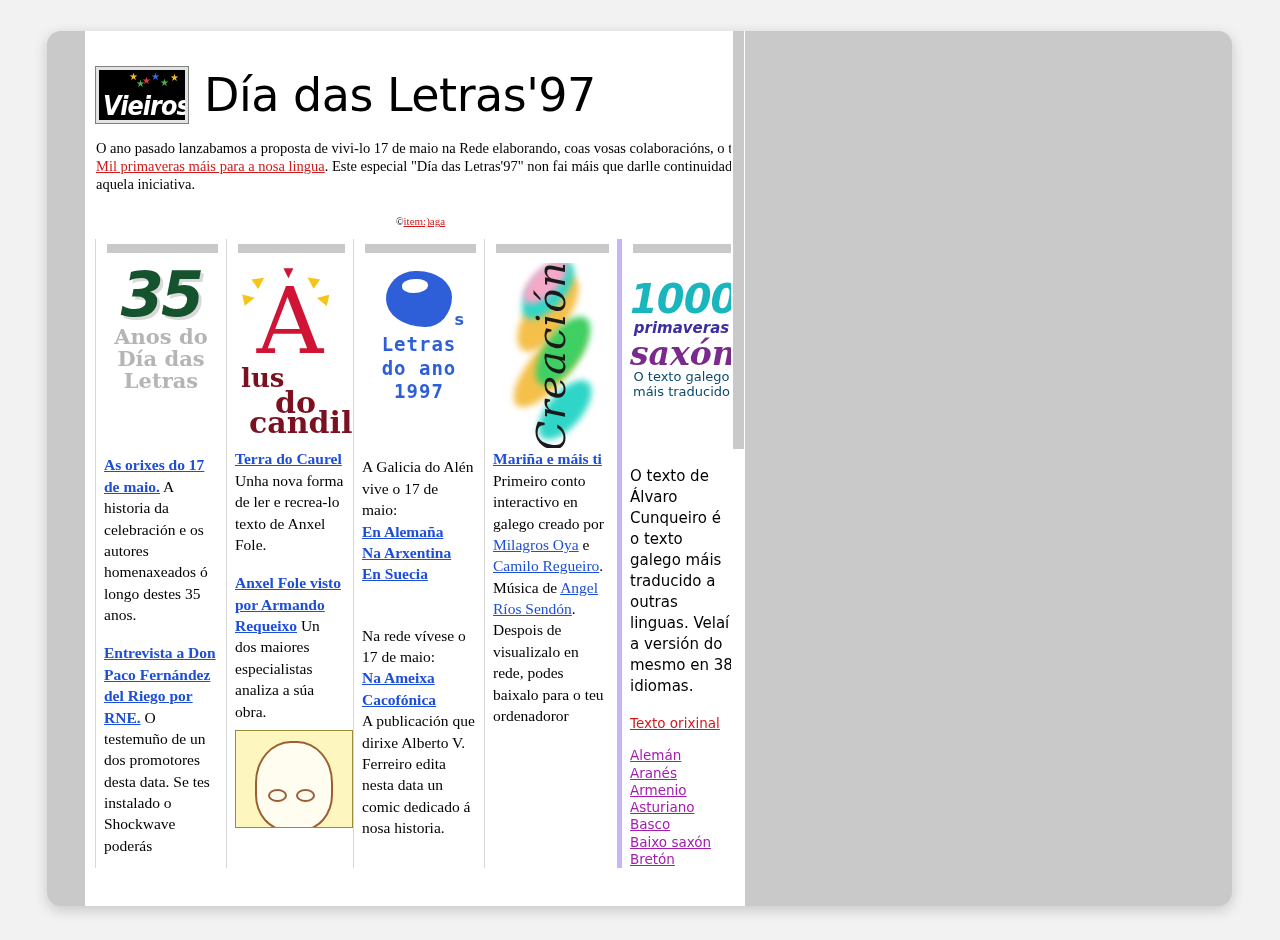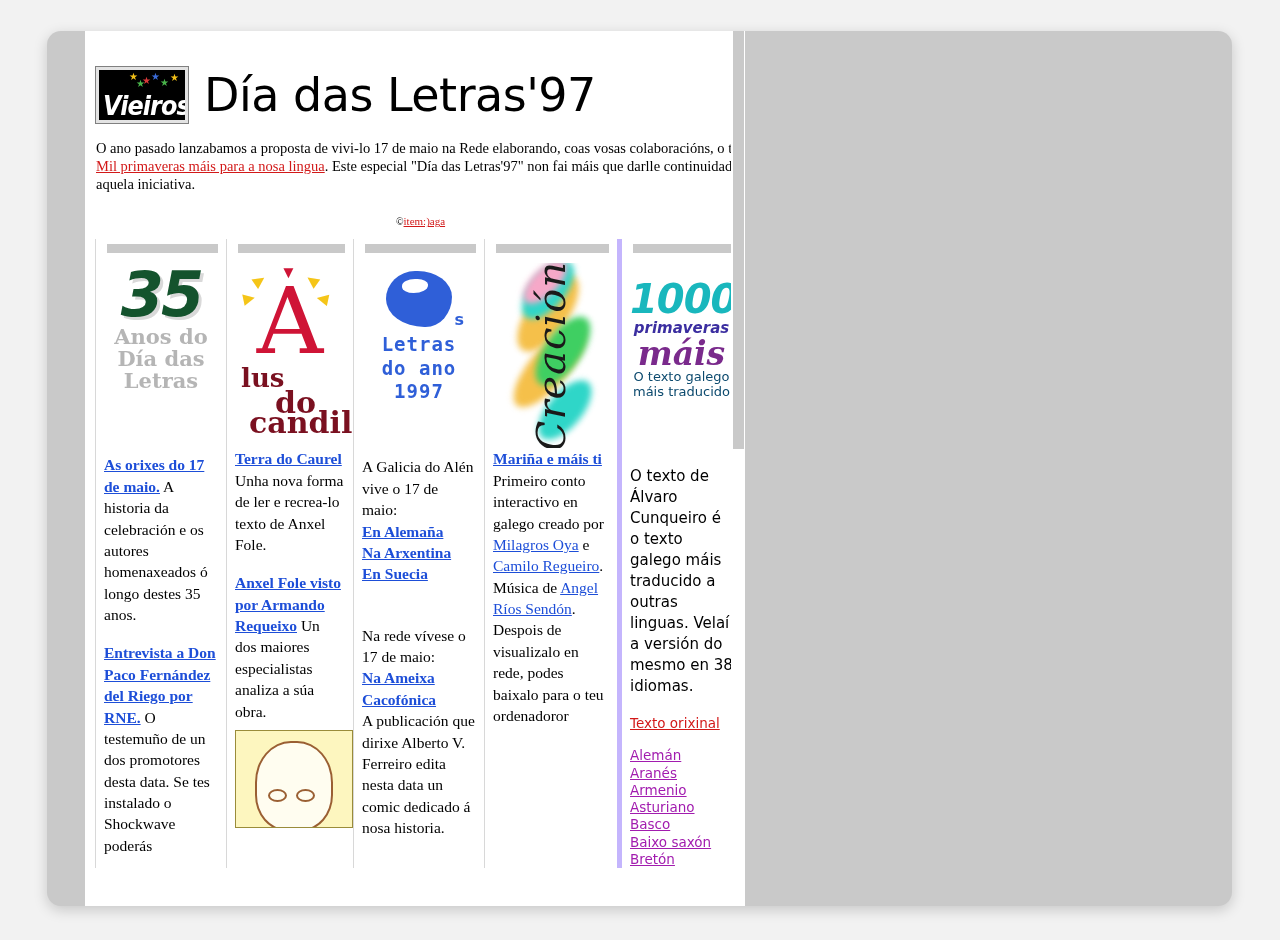--- a/index.html
+++ b/index.html
@@ -397,21 +397,21 @@
           <a href="#" class="bold-link">Mariña e máis ti</a>
           <span>Primeiro conto interactivo en galego creado por </span><a href="#">Milagros Oya</a><span> e </span><a href="#">Camilo Regueiro</a><span>. Música de </span><a href="#">Angel Ríos Sendón</a><span>. Despois de visualizalo en rede, podes baixalo para o teu ordenadoror</span>
         </div>
       </div>
 
       <div class="col col-5">
         <div class="topbar"></div>
         <div class="banner b1000">
           <div class="n">1000</div>
           <div class="p">primaveras</div>
-          <div class="m">máis</div>
+          <div class="m">saxón</div>
           <div class="tag">
             <div>O texto galego</div>
             <div>máis traducido</div>
           </div>
         </div>
         <div class="ctext">O texto de Álvaro Cunqueiro é o texto galego máis traducido a outras linguas. Velaí a versión do mesmo en 38 idiomas.</div>
         <div class="txt-orixinal">
           <a href="#">Texto orixinal</a>
         </div>
         <div class="lang-list">

